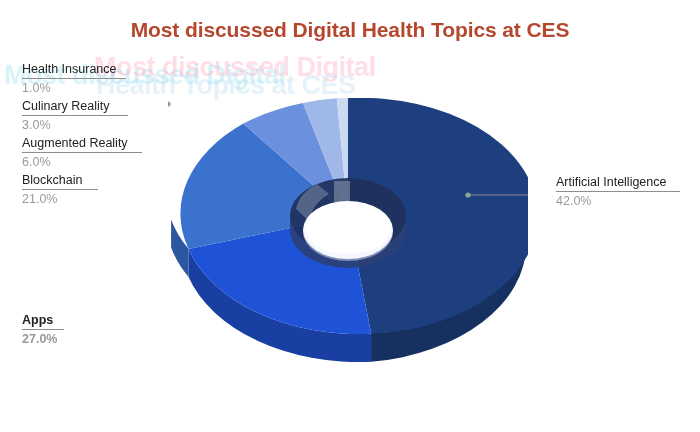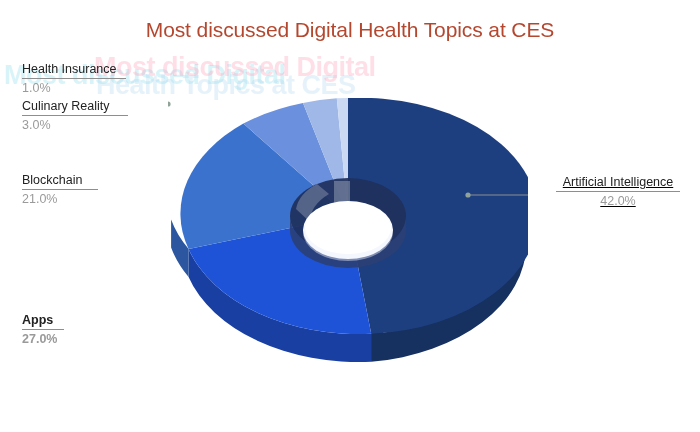--- a/index.html
+++ b/index.html
@@ -18,21 +18,21 @@
   }
 
   
   #chart-title {
     position: absolute;
     left: 0;
     top: 18px;
     width: 700px;
     text-align: center;
     font-size: 21px;
-    font-weight: normal;
+    font-weight: bold;
     color: #b5472f;
     letter-spacing: -0.1px;
     white-space: nowrap;
   }
   
   .ghost-title {
     position: absolute;
     font-weight: bold;
     white-space: nowrap;
     pointer-events: none;
@@ -89,21 +89,21 @@
     color: #9a9a9a;
     line-height: 16px;
     padding-top: 1px;
   }
   .callout.left .cl-rule,
   .callout.right .cl-rule {
     display: block;
     height: 1px;
     background: #8e8e8e;
   }
-  .callout.right { text-align: center; text-decoration: underline; }
+  .callout.right { text-align: left; }
 
   #callout-health-insurance   { left: 22px; top: 62px;  width: 104px; }
   #callout-culinary-industry  { left: 22px; top: 99px;  width: 106px; }
   #callout-augmented-reality  { left: 22px; top: 136px; width: 120px; }
   #callout-blockchain         { left: 22px; top: 173px; width: 76px;  }
   #callout-apps               { left: 22px; top: 313px; width: 42px; font-weight: bold;  }
   #callout-artificial-intelligence { left: 556px; top: 175px; width: 124px; }
 </style>
 </head>
 <body>
@@ -193,20 +193,25 @@
     <span class="cl-rule" style="background: rgb(142, 142, 142);"></span>
     <span class="cl-value">1.0%</span>
   </div>
 
   <div class="callout left" id="callout-culinary-industry">
     <span class="cl-name">Culinary Reality</span>
     <span class="cl-rule" style="background: rgb(142, 142, 142);"></span>
     <span class="cl-value">3.0%</span>
   </div>
 
+  <div class="callout left" id="callout-augmented-reality">
+    <span class="cl-name">Augmented Reality</span>
+    <span class="cl-rule" style="background: rgb(142, 142, 142);"></span>
+    <span class="cl-value">6.0%</span>
+  </div>
 
   <div class="callout left" id="callout-blockchain">
     <span class="cl-name">Blockchain</span>
     <span class="cl-rule" style="background: rgb(142, 142, 142);"></span>
     <span class="cl-value">21.0%</span>
   </div>
 
   <div class="callout left" id="callout-apps">
     <span class="cl-name">Apps</span>
     <span class="cl-rule" style="background: rgb(142, 142, 142);"></span>

